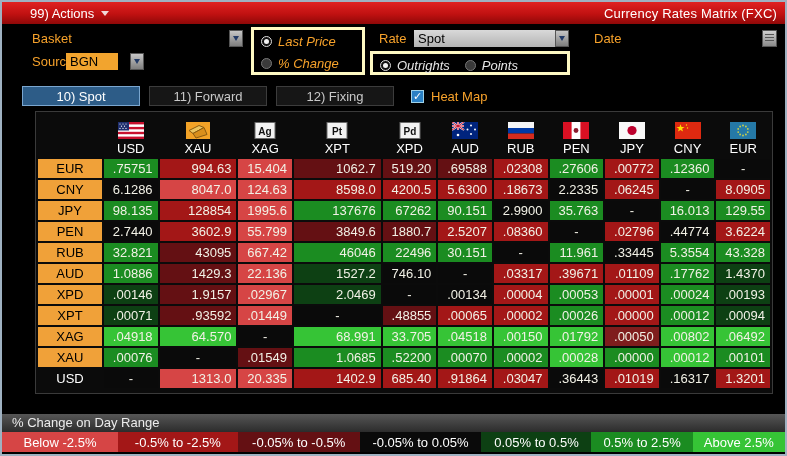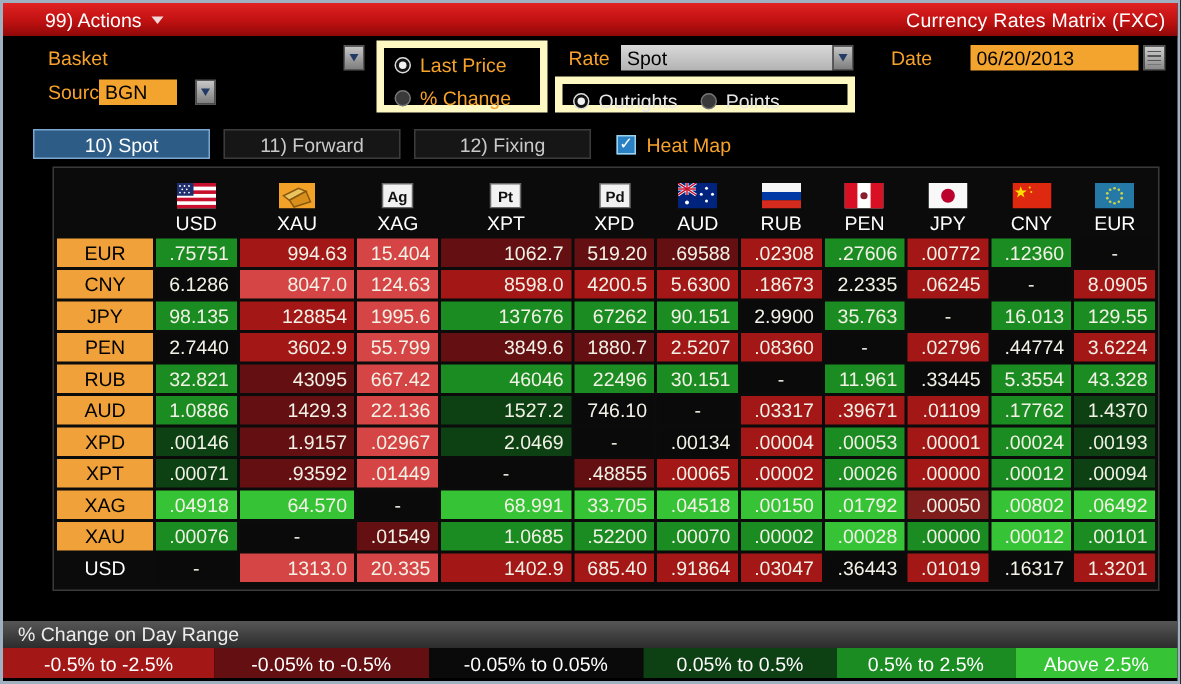--- a/index.html
+++ b/index.html
@@ -17,21 +17,21 @@
   
   .controls{position:relative;height:58px;font-size:13px;}
   .lbl{position:absolute;color:#f7a22b;}
   .field{position:absolute;height:17px;line-height:17px;background:#f2a42e;color:#000;
          padding:0 4px;white-space:nowrap;overflow:hidden;border:0;font-size:13px;
          font-family:"Liberation Sans",sans-serif;}
   .silver{background:linear-gradient(#d9d9d9,#b3b3b3);}
   .dd-btn{position:absolute;width:14px;height:17px;background:linear-gradient(#c6c6c6,#7e7e7e);
           display:flex;align-items:center;justify-content:center;cursor:pointer;border:1px solid #555;box-sizing:border-box;}
   .dd-btn .caret-down{border-top-color:#223a66;border-left-width:3px;border-right-width:3px;}
-  .groupbox{position:absolute;border:5px solid #fef9c3;box-sizing:border-box;}
+  .groupbox{position:absolute;border:3px solid #fef9c3;box-sizing:border-box;font-style:italic;}
   .radio-item{display:flex;align-items:center;gap:6px;cursor:pointer;}
   .radio{width:11px;height:11px;border-radius:50%;background:#3a3a3a;border:1px solid #777;
          box-sizing:border-box;position:relative;flex:0 0 auto;}
   .radio.sel{background:#111;border-color:#ddd;}
   .radio.sel::after{content:'';position:absolute;left:2px;top:2px;right:2px;bottom:2px;
                     border-radius:50%;background:#f2f2f2;}
   .amber-text{color:#f7a22b;}
   .white-text{color:#e6e6e6;}
   .calbtn{position:absolute;width:15px;height:17px;background:linear-gradient(#cfcfcf,#8a8a8a);
           border:1px solid #555;box-sizing:border-box;cursor:pointer;}
@@ -114,21 +114,20 @@
           <span class="white-text">Outrights</span>
         </div>
         <div class="radio-item" style="margin-left:8px">
           <span class="radio"></span>
           <span class="white-text">Points</span>
         </div>
       </div>
     </div>
 
     <span class="lbl" style="left:592px;top:6px">Date</span>
-    <input class="field" style="left: 645px; top: 5px; width: 104px;" value="06/20/2013">
     <div class="calbtn" style="left:760px;top:5px"></div>
   </div>
 
   <div class="tabsrow">
     <div class="tab active">10) Spot</div>
     <div class="tab">11) Forward</div>
     <div class="tab">12) Fixing</div>
     <div class="heat">
       <span class="checkbox"></span>
       <span class="heat-lbl">Heat Map</span>
@@ -397,20 +396,21 @@
         <div class="cell" style="background: rgb(163, 23, 23);">.03047</div>
         <div class="cell" style="background: rgb(10, 10, 10);">.36443</div>
         <div class="cell" style="background: rgb(163, 23, 23);">.01019</div>
         <div class="cell" style="background: rgb(10, 10, 10);">.16317</div>
         <div class="cell" style="background: rgb(163, 23, 23);">1.3201</div>
       </div>
   </div>
 
   <div class="legend-title">% Change on Day Range</div>
   <div class="legend" id="legend-row">
+      <div class="item" style="background: rgb(214, 69, 69); flex: 118 0 0px;">Below -2.5%</div>
       <div class="item" style="background: rgb(163, 23, 23); flex: 122 0 0px;">-0.5% to -2.5%</div>
       <div class="item" style="background: rgb(100, 16, 19); flex: 124 0 0px;">-0.05% to -0.5%</div>
       <div class="item" style="background: rgb(10, 10, 10); flex: 124 0 0px;">-0.05% to 0.05%</div>
       <div class="item" style="background: rgb(13, 64, 19); flex: 112 0 0px;">0.05% to 0.5%</div>
       <div class="item" style="background: rgb(27, 140, 33); flex: 103 0 0px;">0.5% to 2.5%</div>
       <div class="item" style="background: rgb(54, 196, 54); flex: 94 0 0px;">Above 2.5%</div>
     </div>
 
 </div>
 

